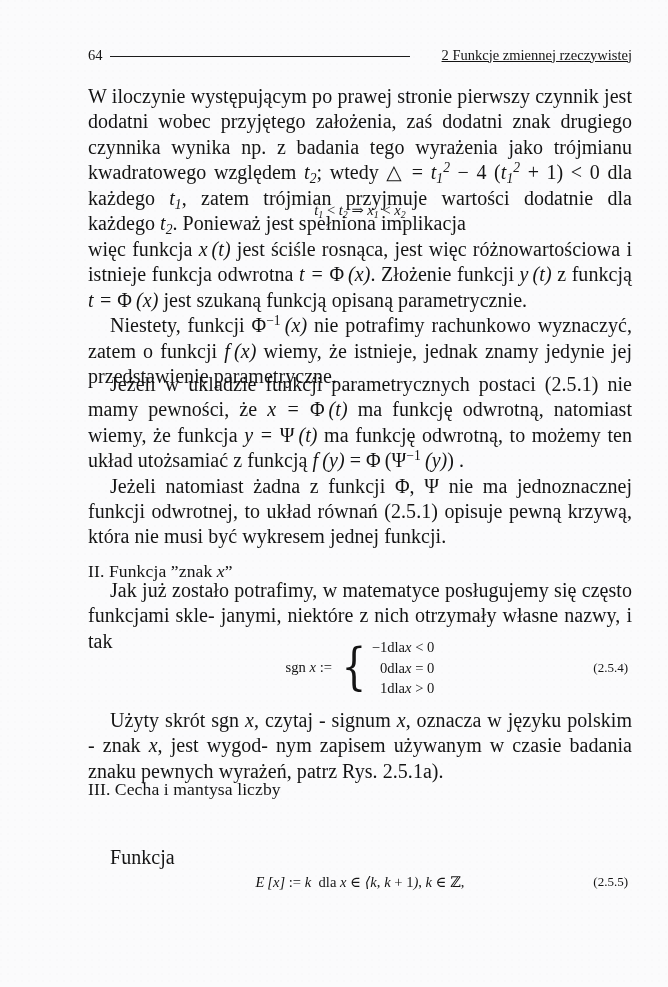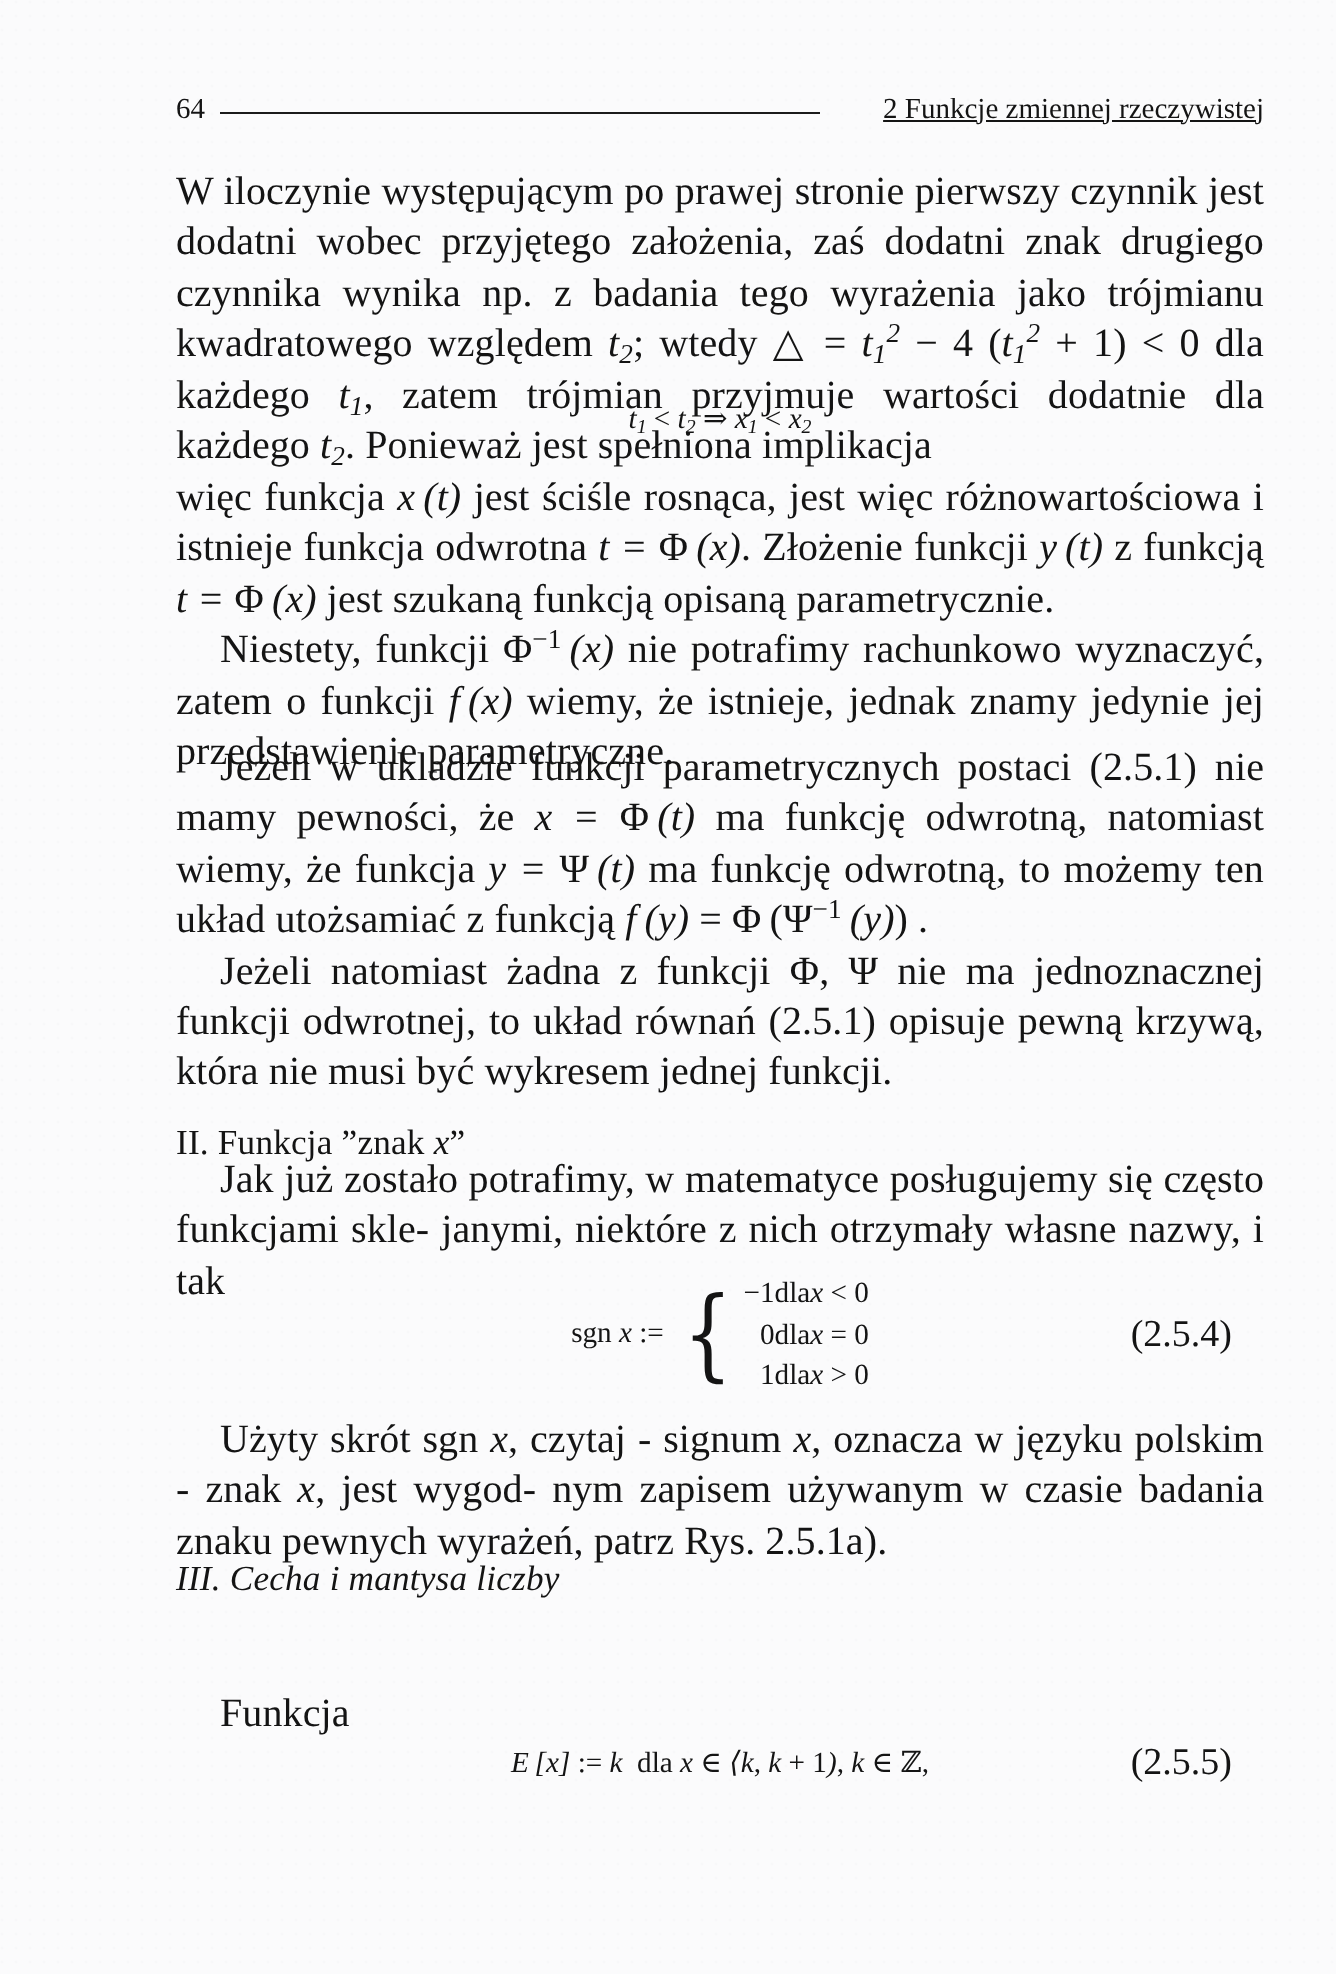--- a/index.html
+++ b/index.html
@@ -78,24 +78,24 @@
   
   .display {
     position: absolute;
     left: 88px;
     width: 544px;
     font-size: 14.6px;
     text-align: center;
   }
   .eqno {
     position: absolute;
-    right: 16px;
+    right: 4px;
     top: 50%;
     transform: translateY(-50%);
-    font-size: 19px;
+    font-size: 13px;
     font-style: normal;
     white-space: nowrap;
   }
   
   .cases-wrap {
     position: absolute;
     left: 88px;
     width: 544px;
     font-size: 14.6px;
   }
@@ -241,21 +241,21 @@
     <span class="eqno">(2.5.4)</span>
   </div>
 
   <div class="col" style="top:708px;">
     <p class="body indent">
       <span>Użyty skrót sgn </span><span class="math">x</span><span>, czytaj - signum </span><span class="math">x</span><span>, oznacza w języku polskim - znak </span><span class="math">x</span><span>, jest wygod-</span>
       <span>nym zapisem używanym w czasie badania znaku pewnych wyrażeń, patrz Rys. 2.5.1a).</span>
     </p>
   </div>
 
-  <h2 class="sect" style="top:779px;font-style:italic;">III. Cecha i mantysa liczby</h2>
+  <h2 class="sect" style="top:779px;">III. Cecha i mantysa liczby</h2>
 
   <div class="col" style="top:845px;">
     <p class="body indent">Funkcja</p>
   </div>
 
   <div class="display" style="top:873px;">
     <span class="nw"><span class="math"><span>E</span> [<span>x</span>]<span class="up"> := </span><span>k</span></span><span class="up">&nbsp; </span><span class="up">dla</span><span class="up">&nbsp;</span><span class="math"><span>x</span><span class="up"> ∈ </span>⟨<span>k</span><span class="up">, </span><span>k</span><span class="up"> + 1</span>)</span><span class="up">, </span><span class="math"><span>k</span><span class="up"> ∈ </span><span class="up">ℤ</span></span><span class="up">,</span></span>
     <span class="eqno">(2.5.5)</span>
   </div>
 

